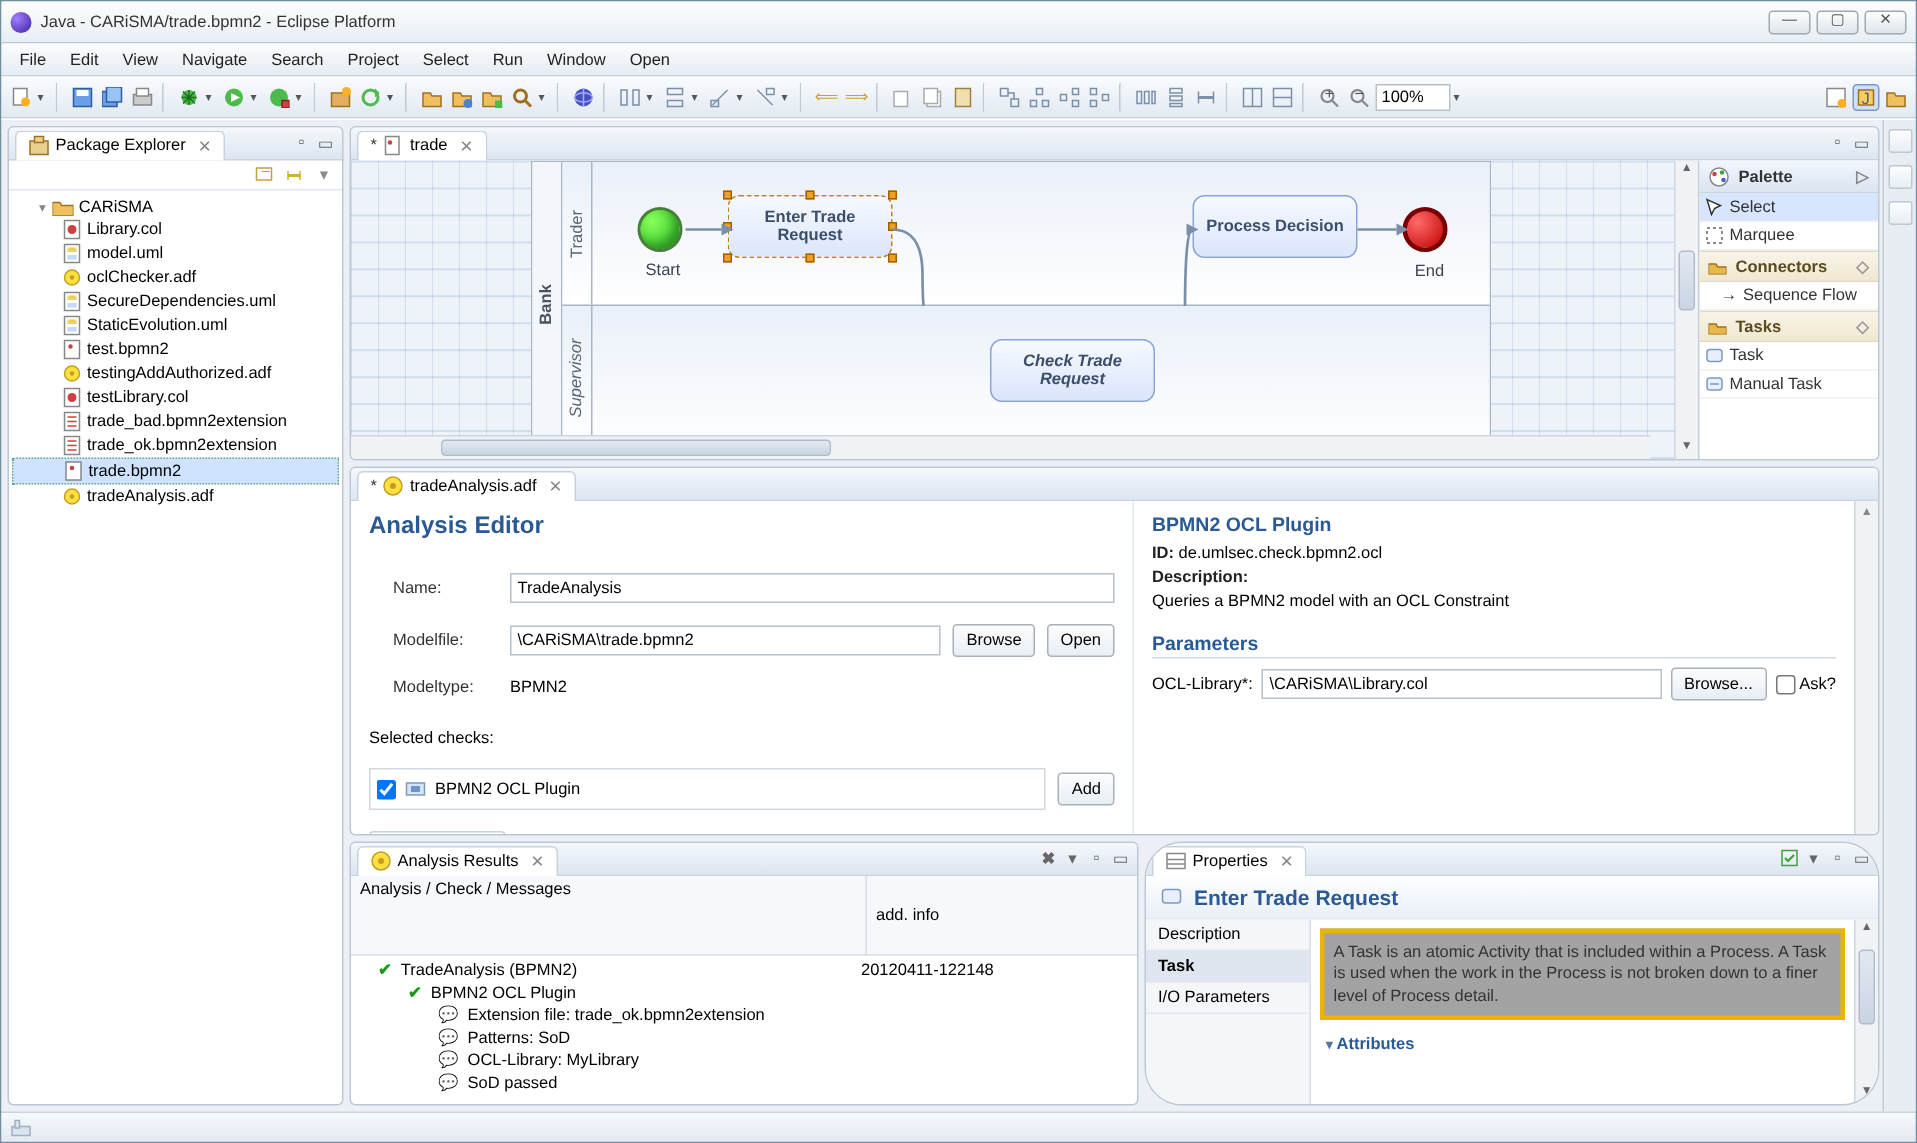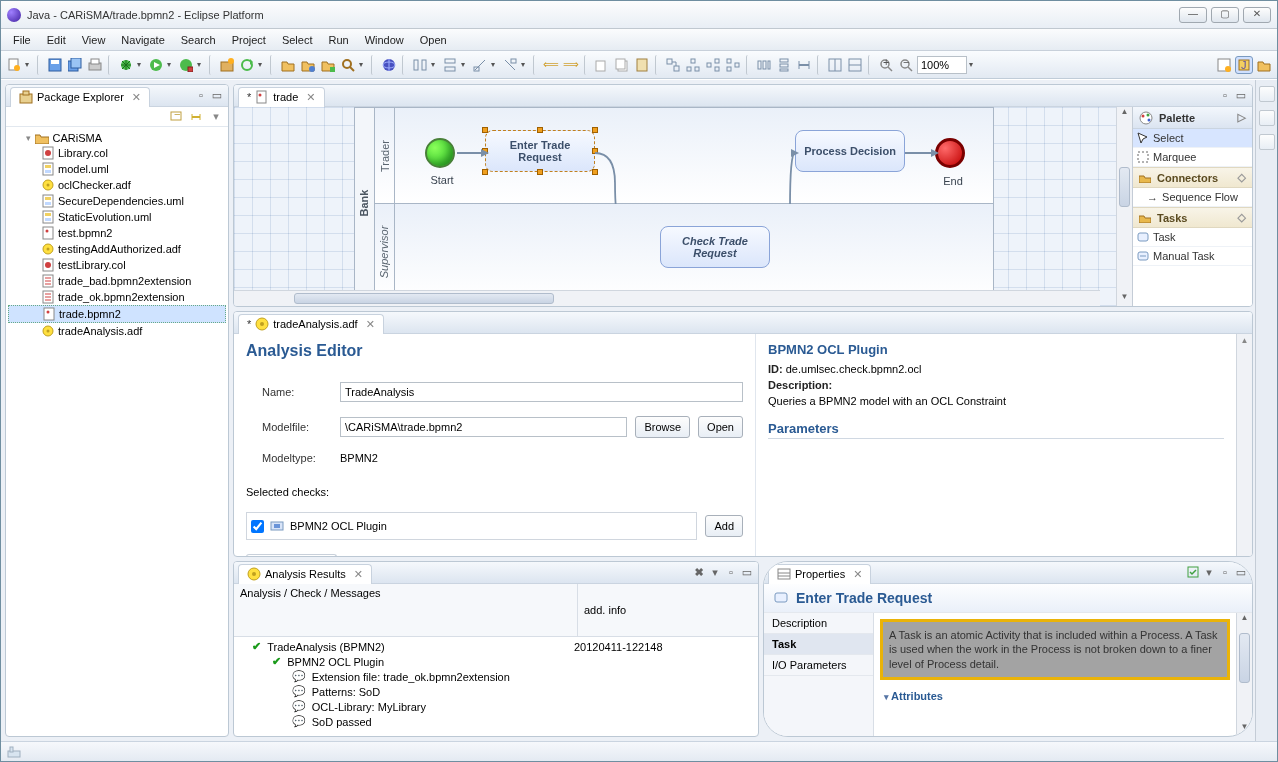--- a/index.html
+++ b/index.html
@@ -725,20 +725,29 @@
               <button class="ae-btn">Add</button>
             </div>
             <div class="ae-footer-tab">Analysis Editor</div>
           </div>
           <div class="ae-right">
             <div class="ae-plugin-title">BPMN2 OCL Plugin</div>
             <div class="ae-prop"><b>ID:</b> <span>de.umlsec.check.bpmn2.ocl</span></div>
             <div class="ae-prop"><b>Description:</b></div>
             <div class="ae-prop">Queries a BPMN2 model with an OCL Constraint</div>
             <div class="ae-param-title">Parameters</div>
+            <div class="ae-param-row">
+              <span>OCL-Library*:</span>
+              <input type="text" value="\CARiSMA\Library.col" style="">
+              <button class="ae-btn">Browse...</button>
+              <label style="display:flex;align-items:center;gap:3px">
+                  <input type="checkbox" style="">
+                  <span>Ask?</span>
+                </label>
+            </div>
           </div>
           <div class="ae-right-scroll">
               <div style="position:absolute;top:2px;left:3px;right:3px;color:#888;text-align:center;font-size:8px">▲</div>
             </div>
         </div>
       </div>
 
       <div class="bottom-row">
         <div class="view results-view" style="flex-direction:column">
           <div class="viewtabbar">

